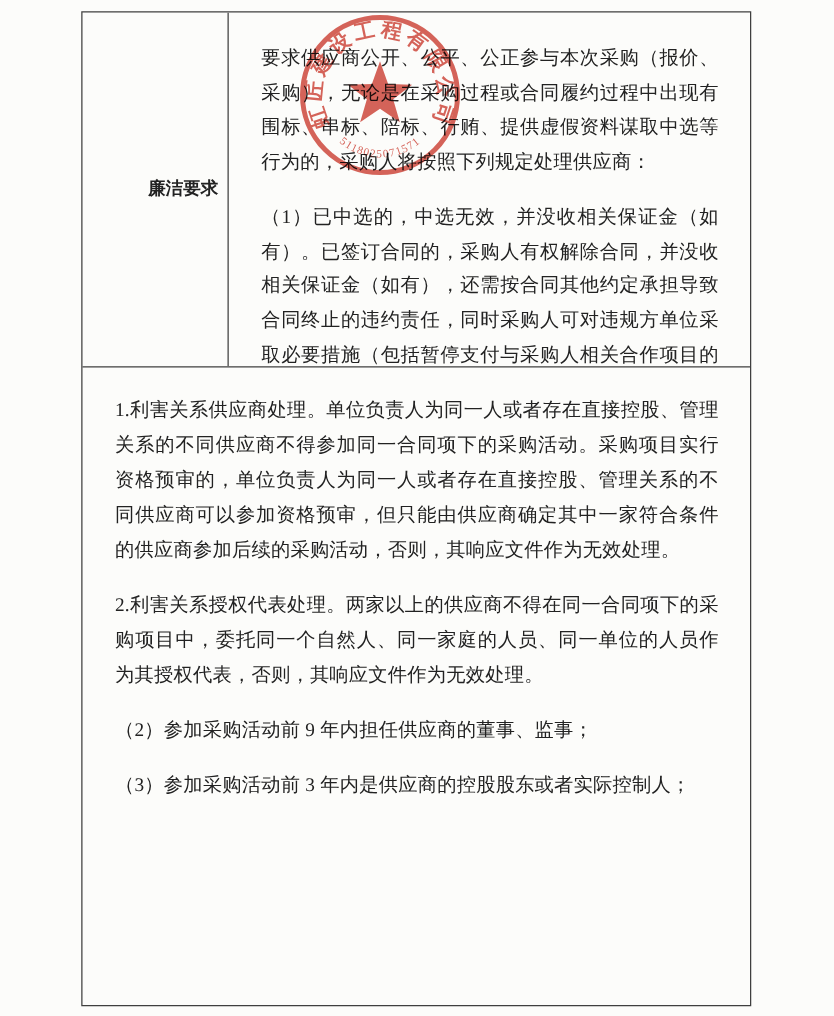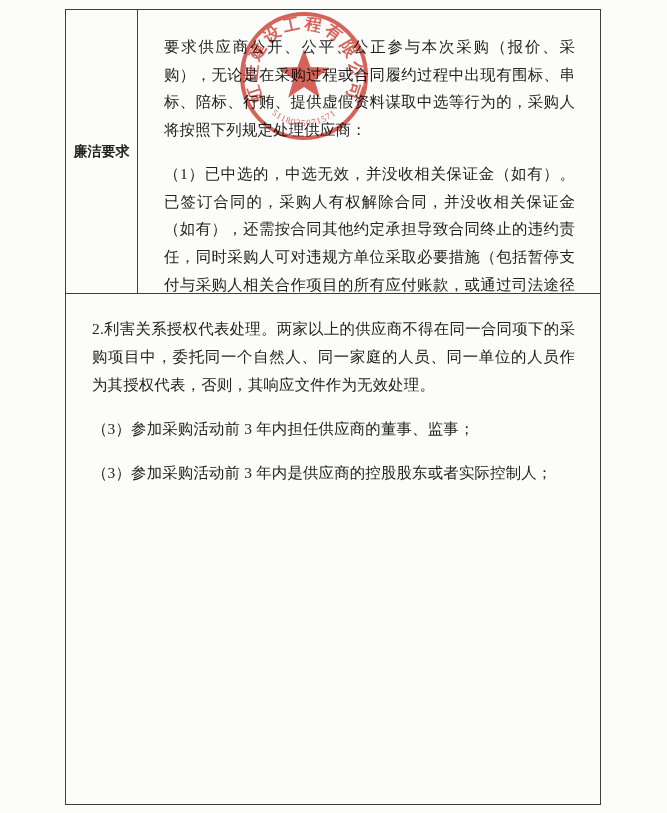--- a/index.html
+++ b/index.html
@@ -14,21 +14,21 @@
     border:1.8px solid #3f3f3f;background:transparent;
     display:flex;flex-direction:column;
   }
   .t-row{display:flex;overflow:hidden;}
   .t-row.first{height:283px;border-bottom:1.5px solid #3f3f3f;}
   .t-row.second{flex:1;}
   .label-cell{
     width:71px;flex:none;border-right:1.5px solid #3f3f3f;
     display:flex;align-items:center;justify-content:center;
     text-align:center;font-weight:bold;font-size:14px;line-height:28px;
-    word-break:break-all;padding:0 0;color:#222;
+    word-break:break-all;padding:0 0;color:#222;margin-left:45px;
   }
   .label-cell .label-text{display:block;width:71px;}
   .content-cell{
     flex:1;padding:7px 9px 0 10px;overflow:hidden;
     font-size:15.4px;line-height:27.7px;text-align:justify;
     letter-spacing:0.2px;color:#222;
   }
   .t-row.second .content-cell{line-height:28px;padding-top:5px;}
   .content-cell p{margin:16px;padding:0;}
   .seal{
@@ -49,22 +49,23 @@
         <span class="label-text">廉洁要求</span>
       </div>
       <div class="content-cell">
           <p>要求供应商公开、公平、公正参与本次采购（报价、采购），无论是在采购过程或合同履约过程中出现有围标、串标、陪标、行贿、提供虚假资料谋取中选等行为的，采购人将按照下列规定处理供应商：</p>
           <p>（1）已中选的，中选无效，并没收相关保证金（如有）。已签订合同的，采购人有权解除合同，并没收相关保证金（如有），还需按合同其他约定承担导致合同终止的违约责任，同时采购人可对违规方单位采取必要措施（包括暂停支付与采购人相关合作项目的所有应付账款，或通过司法途径向供方追偿由此造成采购人的一切经济及商业损失）。</p>
         </div>
     </div>
 
     <div class="t-row second">
       <div class="content-cell">
+          <p>1.利害关系供应商处理。单位负责人为同一人或者存在直接控股、管理关系的不同供应商不得参加同一合同项下的采购活动。采购项目实行资格预审的，单位负责人为同一人或者存在直接控股、管理关系的不同供应商可以参加资格预审，但只能由供应商确定其中一家符合条件的供应商参加后续的采购活动，否则，其响应文件作为无效处理。</p>
           <p>2.利害关系授权代表处理。两家以上的供应商不得在同一合同项下的采购项目中，委托同一个自然人、同一家庭的人员、同一单位的人员作为其授权代表，否则，其响应文件作为无效处理。</p>
-          <p>（3）参加采购活动前 3 年内担任供应商的董事、监事；</p>
+          <p>（2）参加采购活动前 9 年内担任供应商的董事、监事；</p>
           <p>（3）参加采购活动前 3 年内是供应商的控股股东或者实际控制人；</p>
         </div>
     </div>
 
   </div>
 
   <svg class="seal" viewBox="0 0 190 170">
     <defs>
       <path id="arcTop" d="M 52.4 99.9 A 47 47 0 1 1 137.6 99.9" fill="none"></path>
       <path id="arcBottom" d="M 56.7 112.1 A 50 50 0 0 0 133.3 112.1" fill="none"></path>

